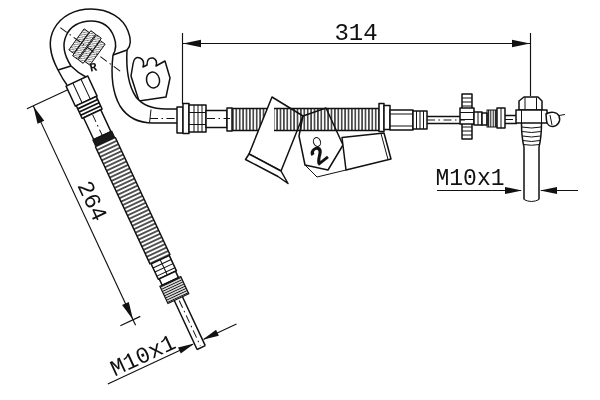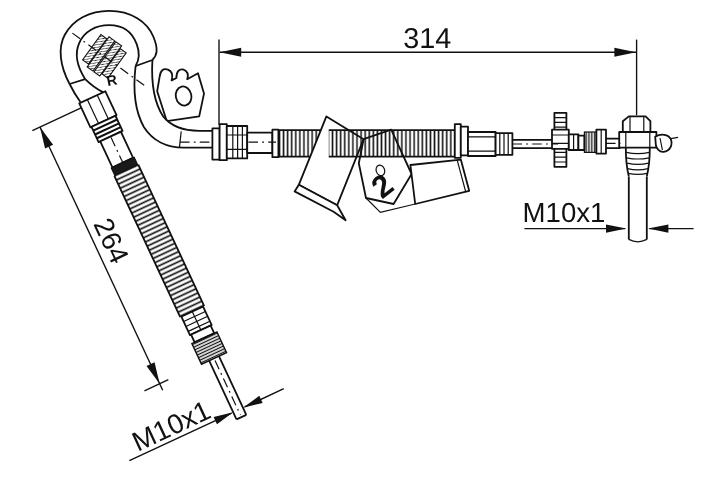--- a/index.html
+++ b/index.html
@@ -1,17 +1,17 @@
 <!DOCTYPE html>
 <html><head>
 <meta charset="utf-8">
 <style>
   html,body{margin:0;padding:0;background:#ffffff;}
   #stage{position:relative;width:600px;height:400px;background:#ffffff;overflow:hidden;
-         font-family:Liberation Sans, sans-serif;}
+         font-family:Liberation Mono, monospace;}
   svg{position:absolute;left:0;top:0;}
   .ol{fill:#ffffff;stroke:#111111;stroke-width:1.5;stroke-linejoin:round;}
   .fl{fill:#ffffff;stroke:none;}
   .ln{fill:none;stroke:#111111;stroke-width:1.5;stroke-linejoin:round;stroke-linecap:butt;}
   .tn{fill:none;stroke:#111111;stroke-width:1;}
   .hv{fill:none;stroke:#111111;stroke-width:1.7;}
   .dim{fill:none;stroke:#111111;stroke-width:1.15;}
   .arr{fill:#111111;stroke:none;}
   .cl{fill:none;stroke:#111111;stroke-width:1;stroke-dasharray:8 3.5 1.5 3.5;}
   .dk{fill:#1a1a1a;stroke:#111111;stroke-width:1;}

